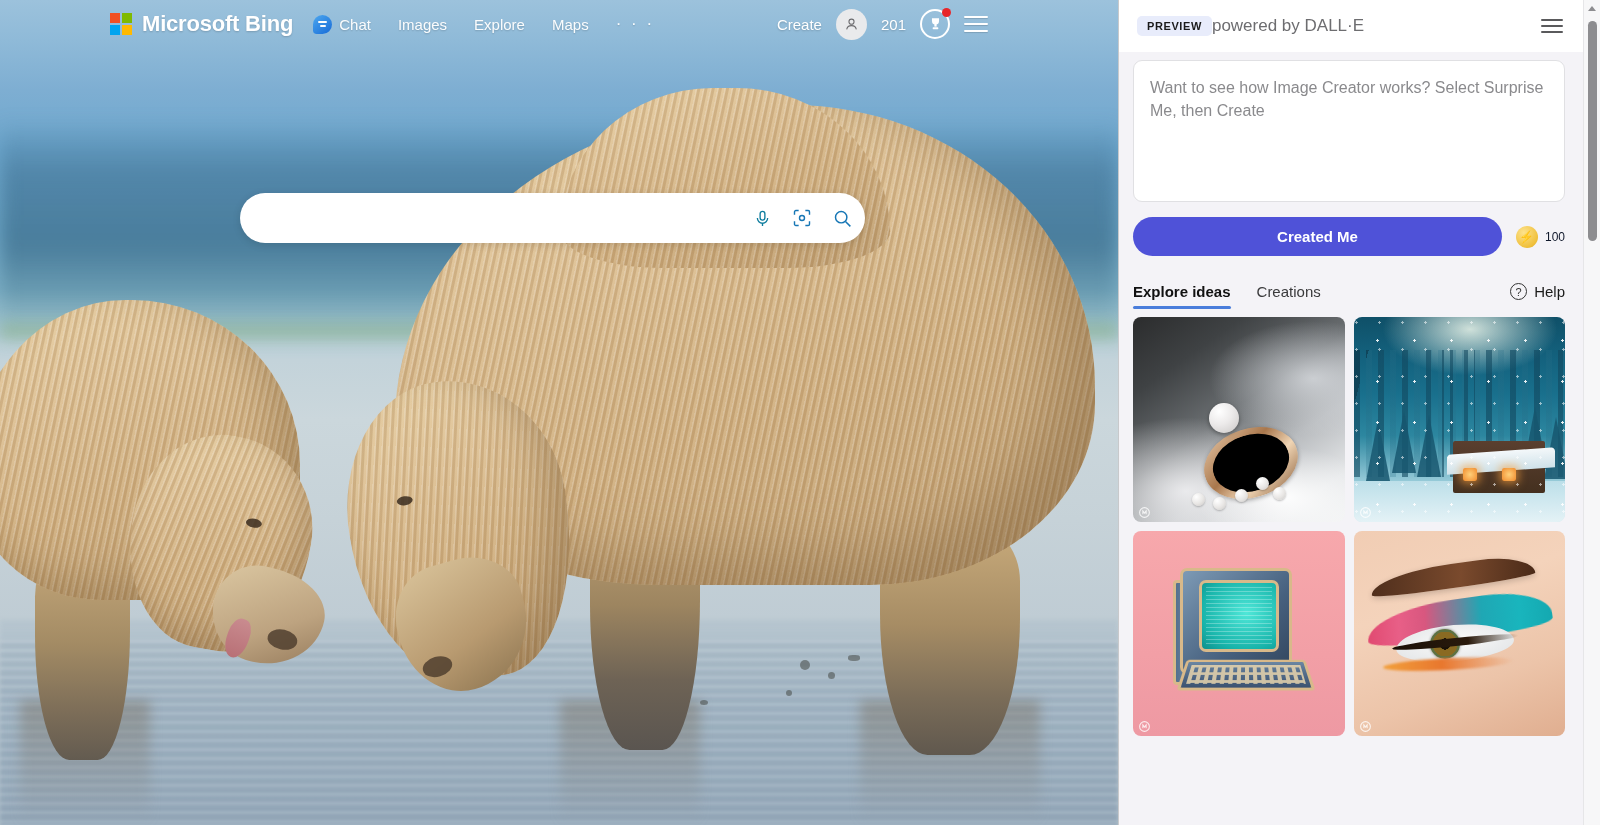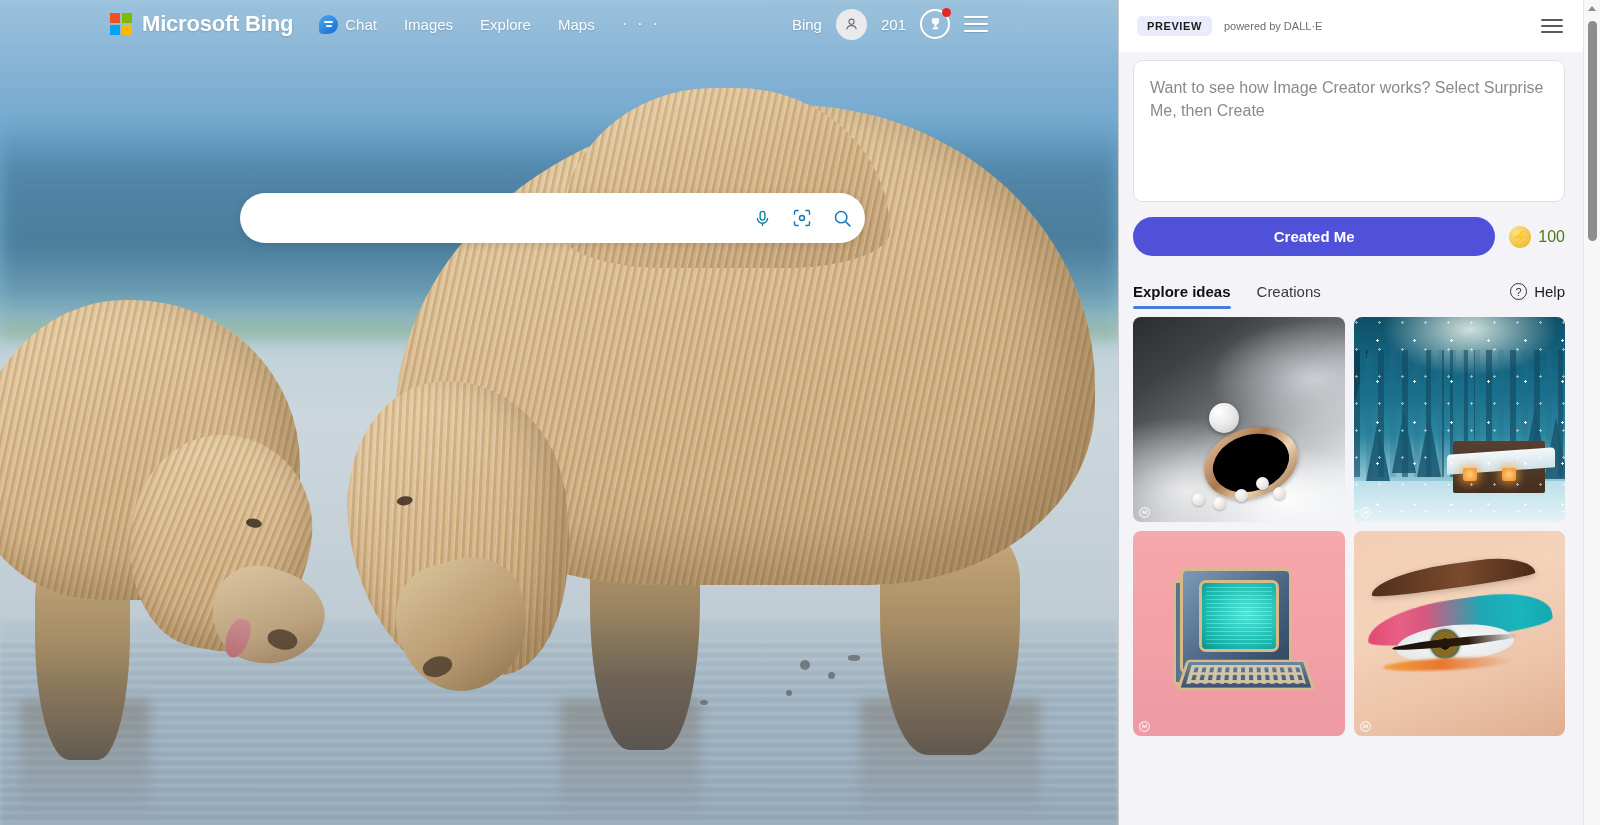--- a/index.html
+++ b/index.html
@@ -153,21 +153,21 @@
   #bing-logo { display: flex; align-items: center; margin-left: 110px; cursor: pointer; }
   .ms-squares {
     width: 22px; height: 22px; display: grid;
     grid-template-columns: 10px 10px; grid-template-rows: 10px 10px; gap: 2px;
   }
   .ms-sq { width: 10px; height: 10px; }
   #bing-logo-text {
     margin-left: 10px; color: #fff; font-size: 22px; font-weight: 600;
     letter-spacing: -.2px; text-shadow: 0 1px 2px rgba(0,0,0,.18);
   }
-  #bing-nav { display: flex; align-items: center; margin-left: 26px; gap: 27px; }
+  #bing-nav { display: flex; align-items: center; margin-left: 20px; gap: 27px; }
   .nav-item {
     color: #ffffff; font-size: 15px; cursor: pointer; white-space: nowrap;
     text-shadow: 0 1px 2px rgba(0,0,0,.2); opacity: .96;
   }
   #nav-chat { display: flex; align-items: center; gap: 7px; }
   .chat-bubble {
     width: 19px; height: 19px; border-radius: 50% 50% 50% 20%;
     background: linear-gradient(140deg,#4aa7f0,#1268d8);
     display: flex; flex-direction: column; justify-content: center;
     align-items: center; gap: 2px;
@@ -249,21 +249,21 @@
     background: #f4f3f7;
   }
   #ic-topbar {
     display: flex; align-items: center; height: 52px;
     background: #ffffff; margin: 0 -18px 0 -14px; padding: 0 20px 0 18px;
   }
   #preview-badge {
     background: #e8ecfb; color: #1b1b1b; font-size: 11px; font-weight: bold;
     letter-spacing: .6px; padding: 4px 10px; border-radius: 5px;
   }
-  #powered-by { margin-left: 12px; color: #6d6d70; font-size: 11px; }
+  #powered-by { margin-left: 0; color: #6d6d70; font-size: 17px; }
   #ic-hamburger { margin-left: auto; width: 22px; cursor: pointer; }
   #ic-hamburger span { display: block; height: 2px; background: #5a5a5c; margin: 4px 0; border-radius: 1px; }
 
   #prompt-card {
     margin-top: 8px; background: #fff; border: 1px solid #e0e0e3;
     border-radius: 9px; height: 142px; padding: 15px 16px;
   }
   #prompt-text {
     color: #8a8a8d; font-size: 16px; line-height: 23px;
     border: 0; outline: 0; resize: none; width: 100%; height: 100%;
@@ -277,21 +277,21 @@
     background: #4f52d8; color: #fff; font-size: 15px; font-weight: bold;
     cursor: pointer; font-family: "Liberation Sans", sans-serif;
   }
   #token-chip { display: flex; align-items: center; gap: 7px; }
   #token-coin {
     width: 22px; height: 22px; border-radius: 50%;
     background: radial-gradient(circle at 35% 30%, #fde28c, #f0c03c 70%, #d9a723);
     display: flex; align-items: center; justify-content: center;
     font-size: 12px; color: #3c2c06;
   }
-  #token-count { font-size: 16px; color: #4d7c0f; }
+  #token-count { font-size: 12px; color: #0f172a; }
 
   #tabs-row {
     display: flex; align-items: flex-end; margin-top: 22px; gap: 26px;
     height: 28px;
   }
   .ic-tab {
     font-size: 15px; color: #3a3a3c; cursor: pointer; padding-bottom: 6px;
     position: relative;
   }
   .ic-tab.active { font-weight: bold; color: #111; }
@@ -571,21 +571,21 @@
             </span>
           <span>Chat</span>
         </span>
         <span class="nav-item">Images</span>
         <span class="nav-item">Explore</span>
         <span class="nav-item">Maps</span>
         <span class="nav-item" id="nav-more">· · ·</span>
       </nav>
 
       <div id="bing-header-right">
-        <span id="user-name">Bing</span>
+        <span id="user-name">Create</span>
         <span id="avatar">
           <svg viewBox="0 0 24 24">
             <circle cx="12" cy="8" r="3.6" fill="none" stroke="#6b6b6e" stroke-width="1.5"></circle>
             <path d="M5.2 19c.6-3.6 3.4-5.4 6.8-5.4s6.2 1.8 6.8 5.4" fill="none" stroke="#6b6b6e" stroke-width="1.5"></path>
           </svg>
         </span>
         <span id="rewards-count">201</span>
         <span id="rewards-badge">
           <svg width="17" height="17" viewBox="0 0 24 24">
             <path d="M7 3h10v4a5 5 0 0 1-10 0z" fill="#fff"></path>

